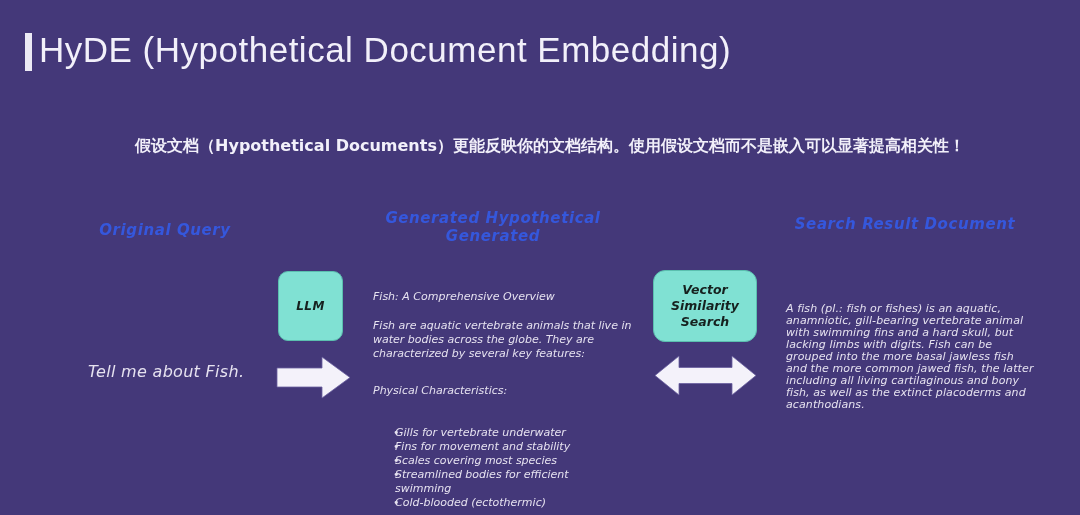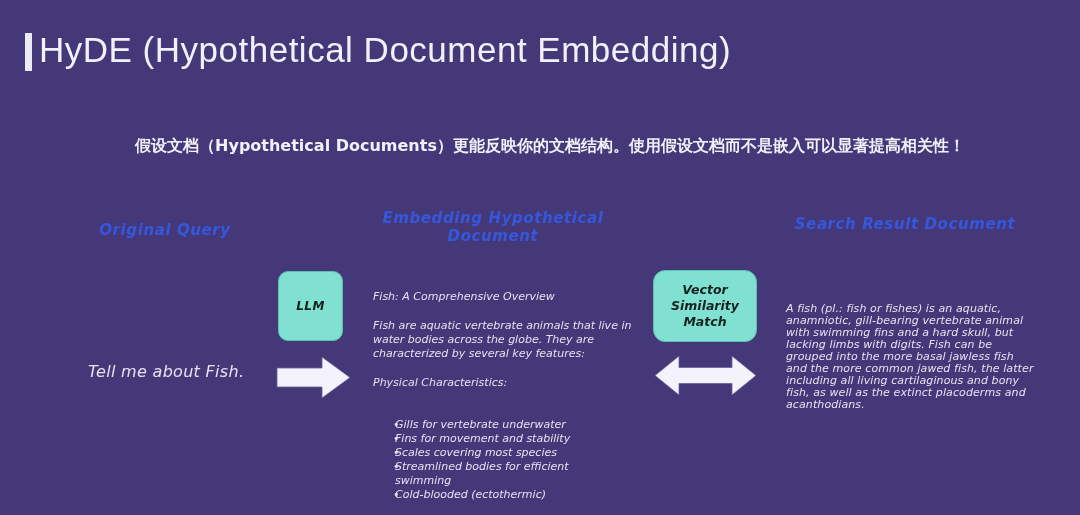--- a/index.html
+++ b/index.html
@@ -113,21 +113,21 @@
     position: absolute;
     font-style: italic;
     color: var(--body-text);
   }
   .gen-doc {
     left: 373px; top: 290px; width: 264px;
     font-size: 11px;
     line-height: 14px;
   }
   .gen-doc .doc-title { margin-bottom: 15px; }
-  .gen-doc .doc-intro { margin-bottom: 15px; }
+  .gen-doc .doc-intro { margin-bottom: 23px; }
   .gen-doc .doc-section { margin-bottom: 28px; }
   .bullet-list { list-style: none; }
   .bullet-list li {
     display: flex;
     align-items: flex-start;
   }
   .bullet-list .dot {
     width: 22px;
     padding-left: 20px;
     flex: 0 0 auto;
@@ -146,27 +146,27 @@
 <div class="slide">
 
   <div class="title-row">
     <div class="accent-bar"></div>
     <div class="page-title">HyDE (Hypothetical Document Embedding)</div>
   </div>
 
   <div class="subtitle">假设文档（Hypothetical Documents）更能反映你的文档结构。使用假设文档而不是嵌入可以显著提高相关性！</div>
 
   <div class="col-header hdr-original">Original Query</div>
-  <div class="col-header hdr-generated">Embedding Hypothetical Document</div>
+  <div class="col-header hdr-generated">Generated Hypothetical Generated</div>
   <div class="col-header hdr-search">Search Result Document</div>
 
   <div class="query-text">Tell me about Fish.</div>
 
   <div class="node node-llm">LLM</div>
-  <div class="node node-vector">Vector Similarity Match</div>
+  <div class="node node-vector">Vector Similarity Search</div>
 
   <div class="arrow arrow-right">
     <svg width="76" height="43" viewBox="0 0 76 43">
       <polygon points="1,12 46,12 46,1 74,21.5 46,42 46,31 1,31"></polygon>
     </svg>
   </div>
 
   <div class="arrow arrow-double">
     <svg width="103" height="45" viewBox="0 0 103 45">
       <polygon points="1,22.5 25,3 25,14.5 78,14.5 78,3 102,22.5 78,42 78,30.5 25,30.5 25,42"></polygon>

